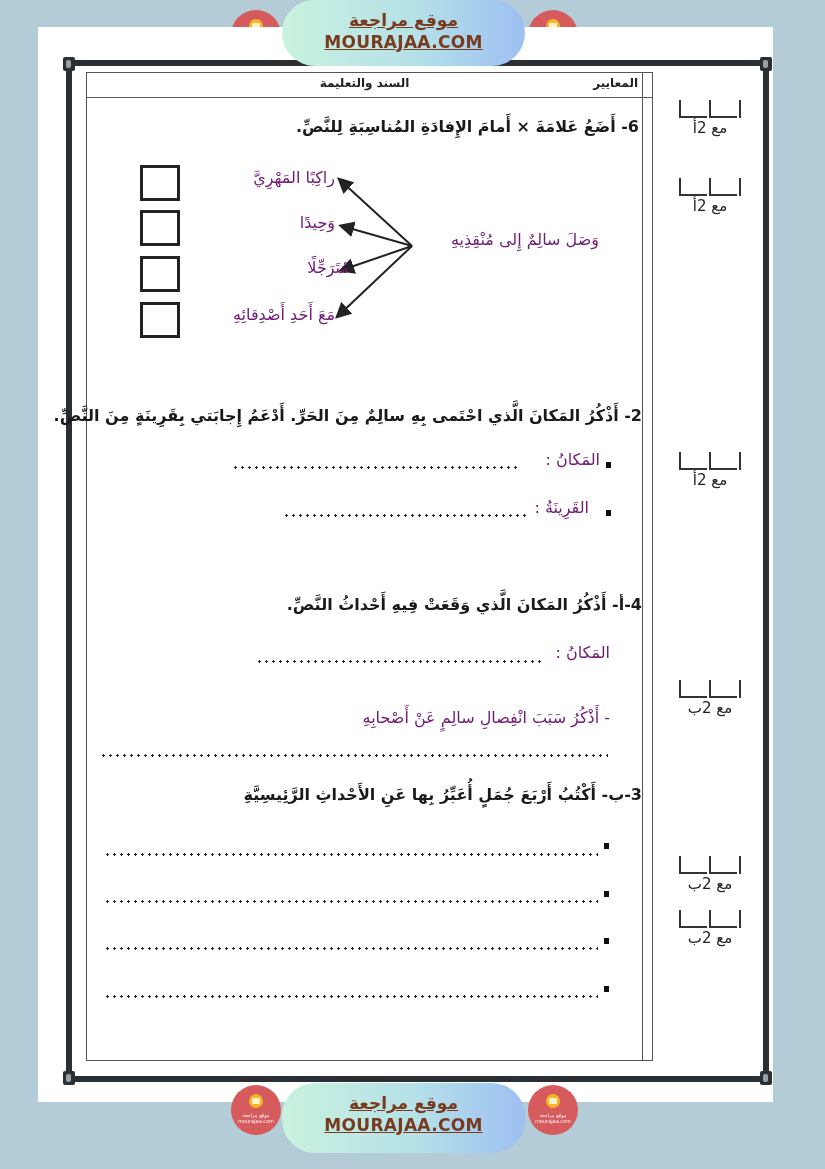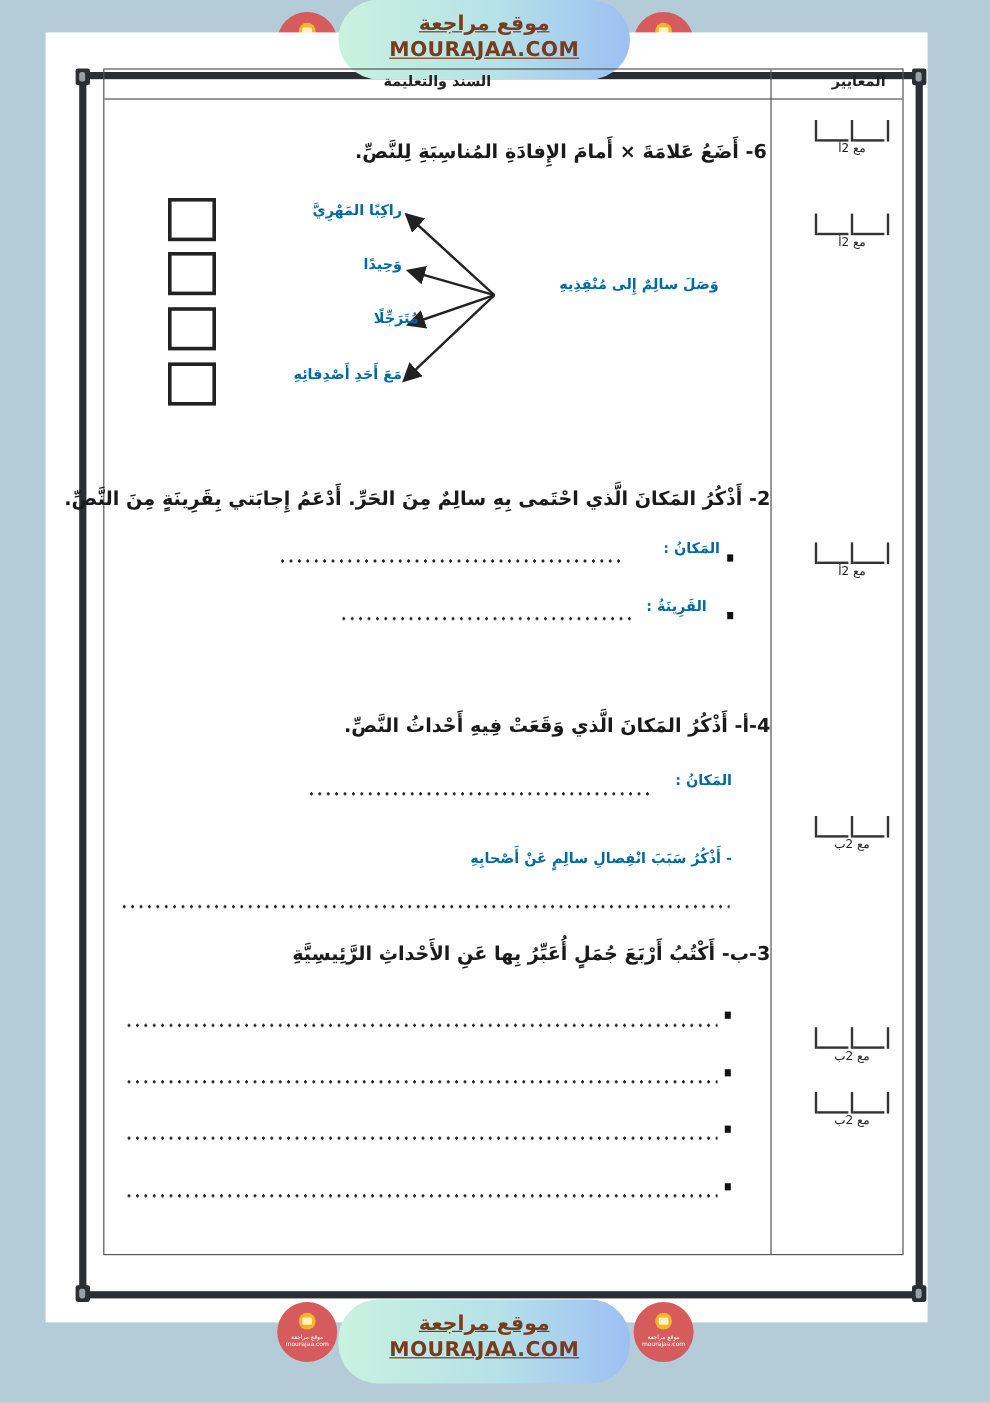--- a/index.html
+++ b/index.html
@@ -24,41 +24,41 @@
     content: ""; position: absolute; left: 3px; top: 3px; width: 5px; height: 8px;
     background: #9aa1a6; border-radius: 2px;
   }
   .post.tl { left: -9px; top: -9px; }
   .post.tr { right: -9px; top: -9px; }
   .post.bl { left: -9px; bottom: -9px; }
   .post.br { right: -9px; bottom: -9px; }
 
   
   .sheet {
-    position: absolute; left: 86px; top: 57px; width: 667px; height: 989px;
+    position: absolute; left: 86px; top: 72px; width: 567px; height: 989px;
     border: 1.5px solid #555; box-sizing: border-box;
   }
   .col-divider {
     position: absolute; left: 555px; top: 0; bottom: 0; border-left: 1.5px solid #555;
   }
   .head-divider {
     position: absolute; left: 0; right: 0; top: 24px; border-top: 1.5px solid #555;
   }
   .th {
     position: absolute; top: 3px; font-size: 12px; font-weight: bold; color: #222;
     direction: rtl;
   }
   .th.criteria { right: 14px; }
   .th.support { left: 0; width: 555px; text-align: center; }
   .q {
     position: absolute; right: 116px; font-size: 16px; font-weight: bold; color: #1a1a1a;
     direction: rtl; white-space: nowrap;
   }
   .txt {
-    position: absolute; font-size: 12px; color: #0369a1; direction: rtl; white-space: nowrap; font-weight: bold;
+    position: absolute; font-size: 16px; color: #701a75; direction: rtl; white-space: nowrap;
   }
   .dots {
     position: absolute; height: 3px;
     background-image: radial-gradient(circle, #222 1.2px, transparent 1.4px);
     background-size: 7px 3px; background-repeat: repeat-x;
   }
   .bullet {
     position: absolute; width: 5px; height: 6px; background: #111;
   }
   .cbox {
@@ -77,21 +77,21 @@
     position: absolute; bottom: 0; width: 2px; height: 18px; background: #333;
   }
   .crit .bars span.b1 { left: 0; }
   .crit .bars span.b2 { left: 30px; }
   .crit .bars span.b3 { left: 60px; }
   .crit .bars i {
     position: absolute; bottom: 0; height: 2px; background: #333;
   }
   .crit .bars i.u1 { left: 2px; width: 26px; }
   .crit .bars i.u2 { left: 32px; width: 26px; }
-  .crit .label { font-size: 10px; direction: rtl; margin-top: 1px; }
+  .crit .label { font-size: 15px; direction: rtl; margin-top: 1px; }
 
   
   .brand {
     position: absolute; left: 282px; width: 243px; height: 66px; border-radius: 33px;
     background: linear-gradient(90deg, #c9f2de 0%, #b5e1e8 55%, #9dbff2 100%);
     text-align: center;
   }
   .brand .ar {
     display: block; margin-top: 10px; font-size: 17px; font-weight: bold; color: #7a3a1e;
     text-decoration: underline; direction: rtl;

